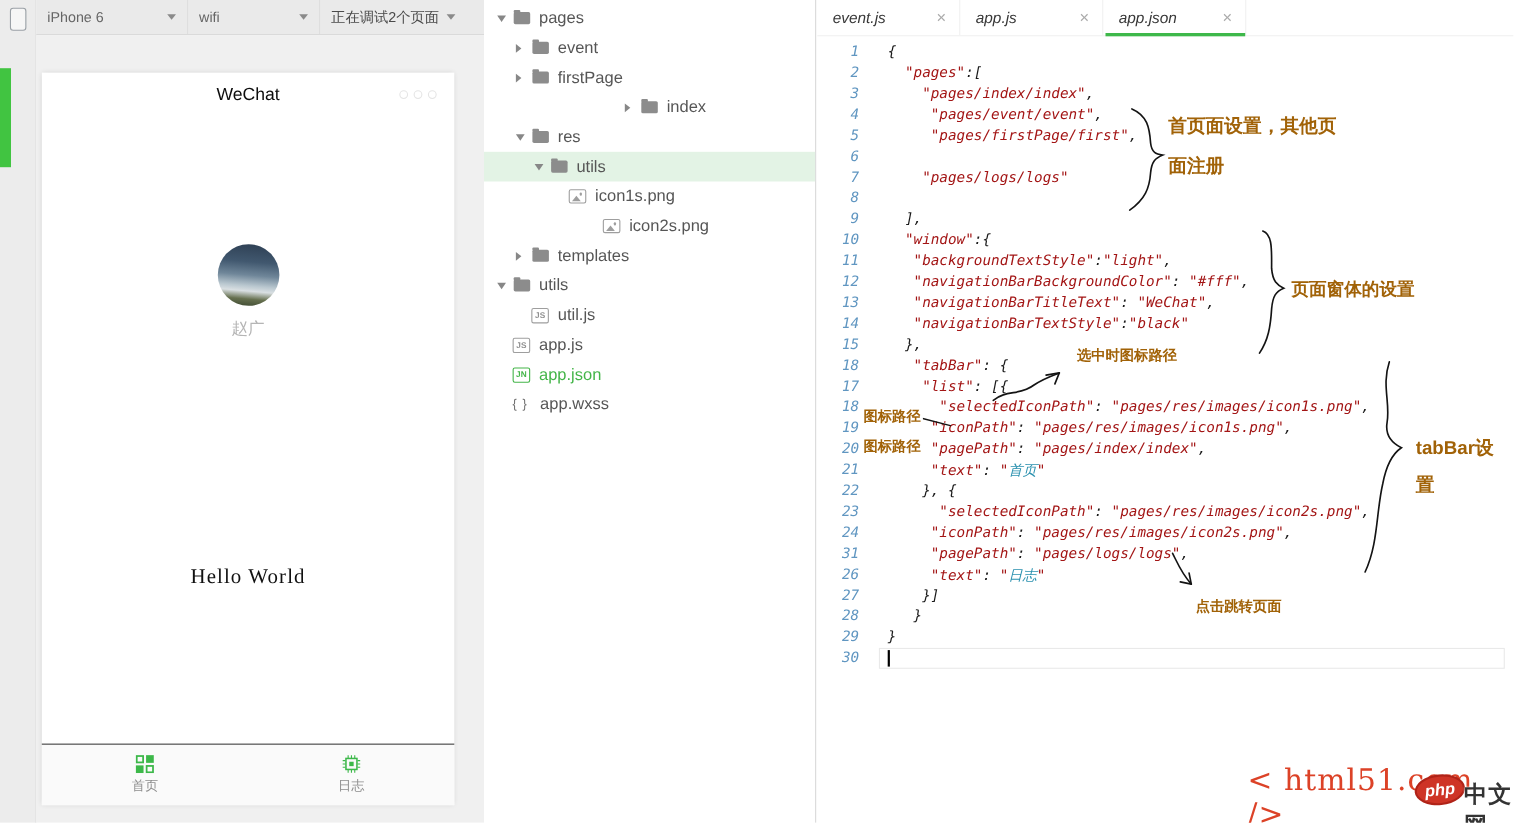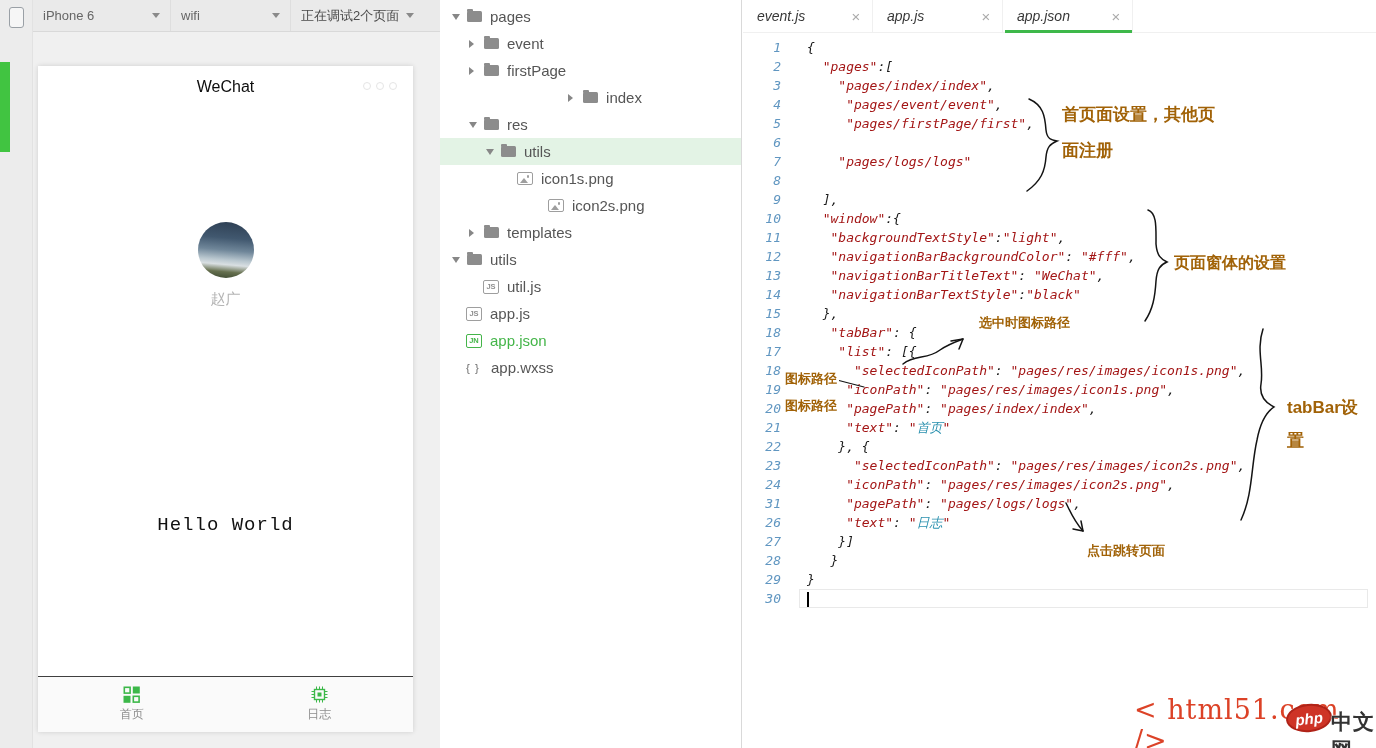--- a/index.html
+++ b/index.html
@@ -23,21 +23,21 @@
 
   
   .phonePanel{position:absolute;left:33px;top:32px;width:407px;height:716px;background:#f0f0f0;}
   .phone{position:absolute;left:5px;top:34px;width:375px;height:666px;background:#fff;box-shadow:0 0 5px rgba(0,0,0,.14);}
   .p-title{position:absolute;top:12px;left:0;width:100%;text-align:center;font-size:16px;color:#0d0d0d;}
   .p-dots{position:absolute;right:16px;top:16px;display:flex;gap:5px;}
   .p-dots i{width:8px;height:8px;border-radius:50%;border:1.5px solid #e5e5e5;}
   .avatar{position:absolute;left:50%;top:156px;transform:translateX(-50%);width:56px;height:56px;border-radius:50%;
     background:linear-gradient(185deg,#2d3e52 0%,#41586f 30%,#6f8699 50%,#b9c7cf 66%,#d9dfe2 74%,#66704f 86%,#39452e 100%);}
   .p-name{position:absolute;top:224px;left:0;width:100%;text-align:center;color:#b5b5b5;font-size:15px;}
-  .p-hello{position:absolute;top:448px;left:0;width:100%;text-align:center;color:#111;font-size:19px;font-family:Liberation Mono, monospace;letter-spacing:1px;}
+  .p-hello{position:absolute;top:448px;left:0;width:100%;text-align:center;color:#111;font-size:19px;font-family:Liberation Serif, serif;letter-spacing:1px;}
   .p-tabbar{position:absolute;left:0;right:0;bottom:0;height:56px;background:#fafafa;border-top:1px solid #3f3f3f;display:flex;}
   .ptab{flex:1;display:flex;flex-direction:column;align-items:center;justify-content:center;gap:3px;}
   .picon{width:17px;height:17px;display:block;}
   .plabel{font-size:12px;color:#8e8e8e;}
 
   
   .explorer{position:absolute;left:440px;top:0;width:302px;height:748px;background:#fff;border-right:1px solid #d9d9d9;}
   .exp-header{height:44px;display:flex;align-items:center;padding:0 12px;border-bottom:1px solid #efefef;}
   .exp-struct{display:flex;align-items:center;padding-right:10px;border-right:1px solid #ececec;height:22px;}
   .exp-title{margin-left:13px;font-size:15px;color:#4a4a4a;}

